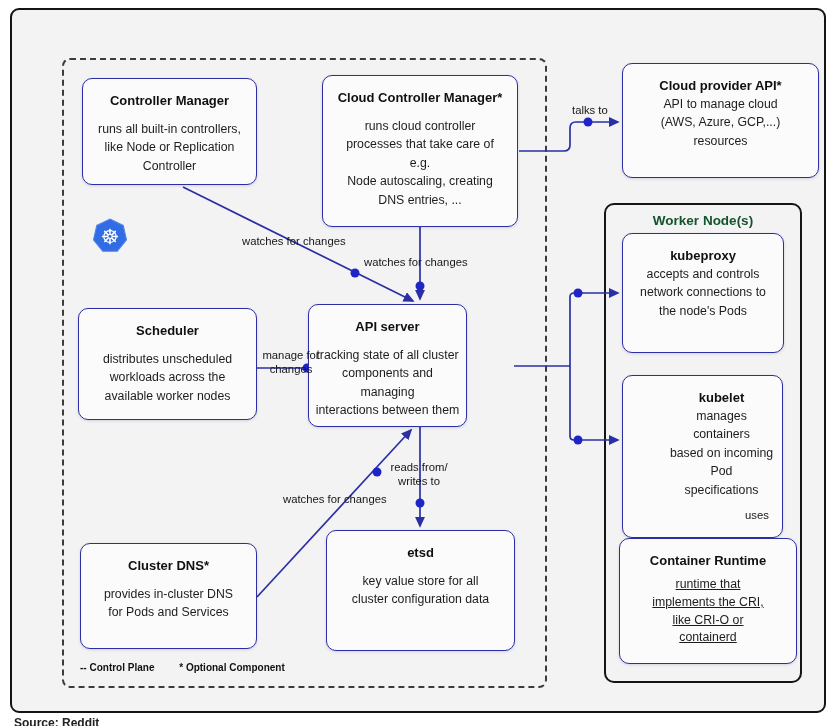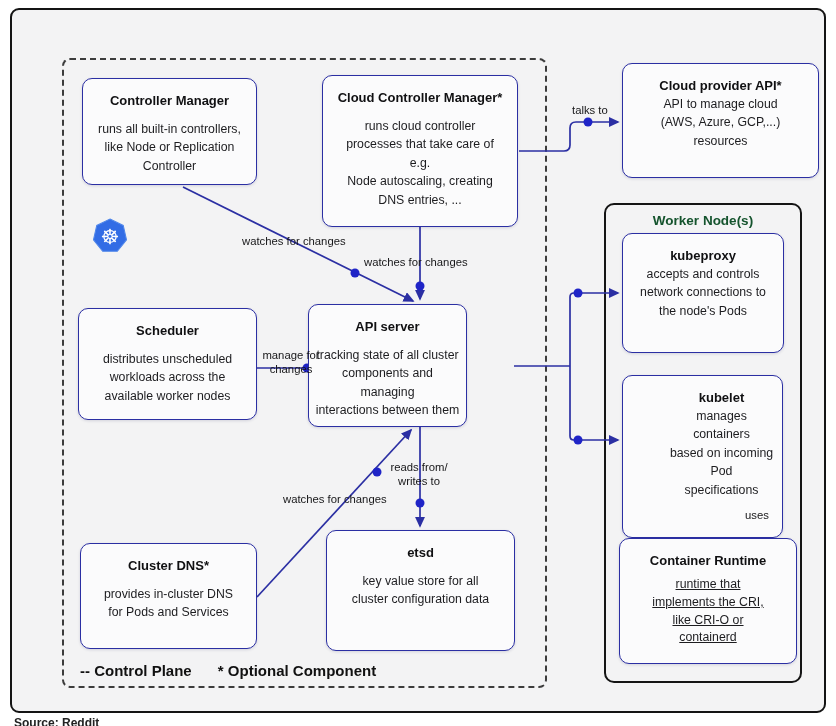--- a/index.html
+++ b/index.html
@@ -58,21 +58,21 @@
   #lbl-watch-cm    { left:242px; top:234px; }
   #lbl-watch-ccm   { left:364px; top:255px; }
   #lbl-watch-sched { left:256px; top:348px; width:70px; }
   #lbl-talks       { left:572px; top:103px; }
   #lbl-reads       { left:384px; top:460px; width:70px; }
   #lbl-watch-dns   { left:283px; top:492px; }
   #lbl-uses        { left:705px; top:508px;margin-left:40px; }
 
   #legend {
     position:absolute; left:80px; top:662px; z-index:3;
-    font-size:15px; font-weight:bold; color:#111;
+    font-size:10px; font-weight:bold; color:#111;
   }
   #legend span { margin-right:22px; }
 
   #k8s-logo { position:absolute; left:92px; top:218px; width:36px; height:36px; z-index:2; }
 
   #source-note {
     position:absolute; left:14px; top:716px; font-size:12px; font-weight:bold; color:#222; z-index:4;
   }
 </style>
 </head>

